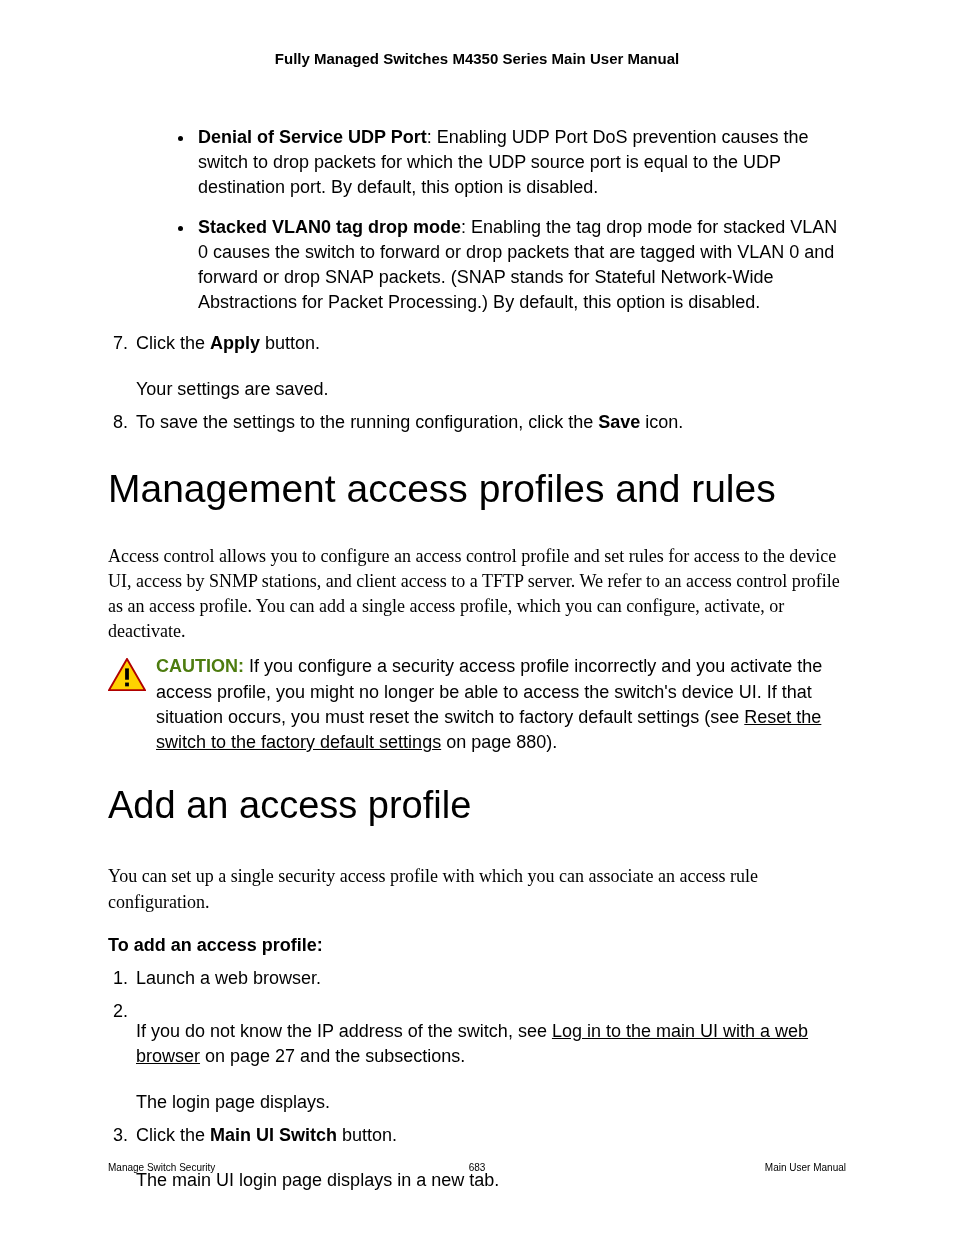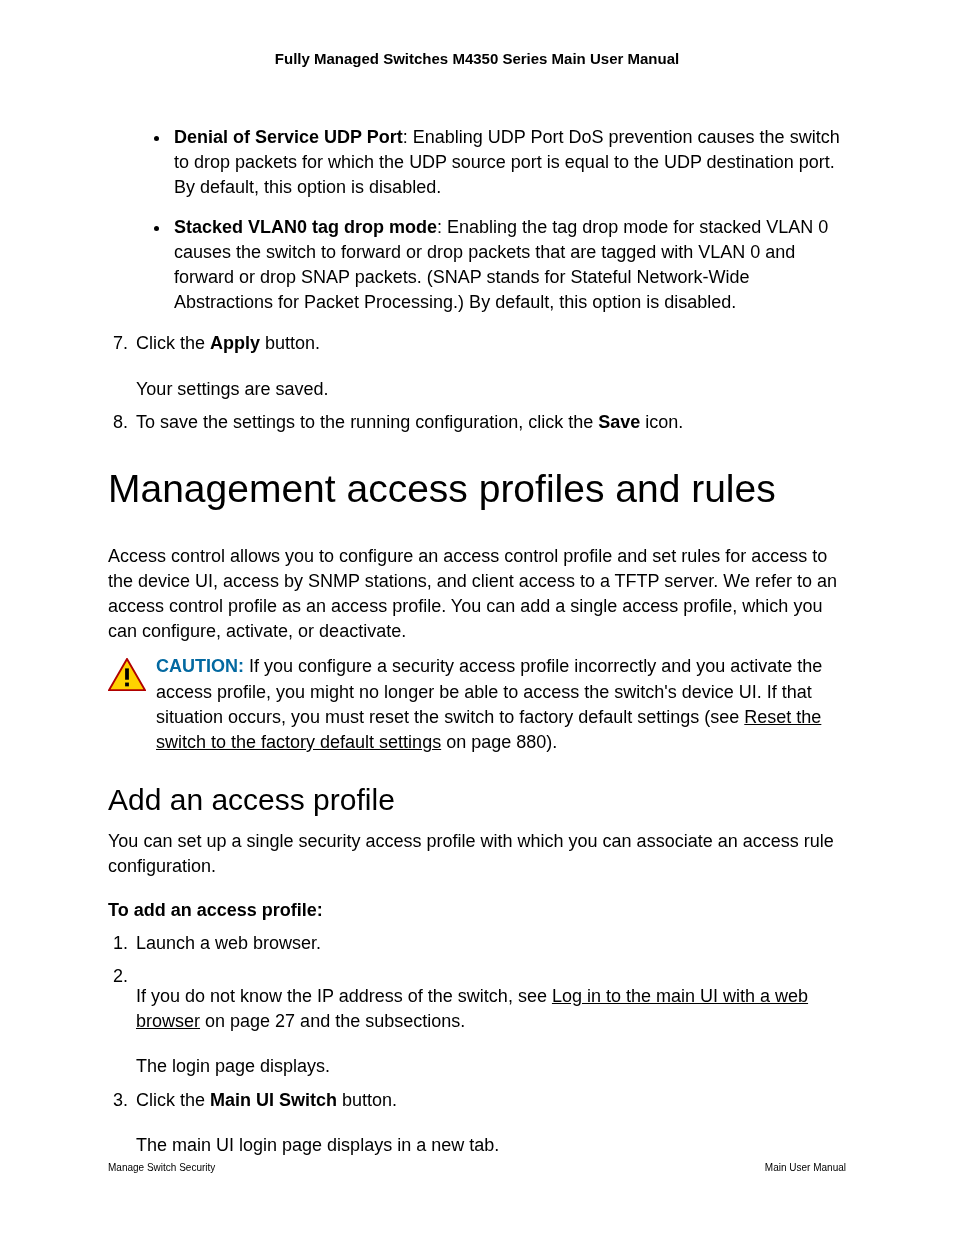--- a/index.html
+++ b/index.html
@@ -15,21 +15,21 @@
       line-height: 1.4;
     }
     .header-title {
       text-align: center;
       font-weight: bold;
       font-size: 15px;
       margin-bottom: 56px;
     }
     .bullet-list {
       list-style: disc;
-      margin-left: 62px;
+      margin-left: 86px;
       margin-bottom: 16px;
     }
     .bullet-list li {
       margin-bottom: 14px;
       padding-left: 4px;
     }
     .bullet-list li::marker {
       font-size: 16px;
     }
     .ordered-item {
@@ -48,47 +48,47 @@
       margin-top: 20px;
     }
     .bold { font-weight: bold; }
     .h1 {
       font-size: 39px;
       font-weight: 300;
       line-height: 1.15;
       margin-top: 32px;
       margin-bottom: 32px;
     }
-    .para { margin-bottom: 10px; }
+    .para { margin-bottom: 10px; font-family: Liberation Serif, serif; }
     .caution-block {
       display: flex;
       margin-top: 8px;
       margin-bottom: 24px;
     }
     .caution-icon-wrap {
       flex: 0 0 48px;
       padding-top: 4px;
     }
     .caution-icon svg {
       width: 38px;
       height: 34px;
     }
     .caution-label {
       font-weight: bold;
-      color: #0369a1;
+      color: #4d7c0f;
     }
     .link {
       text-decoration: underline;
       color: #000;
     }
     .h2 {
-      font-size: 30px;
+      font-size: 38px;
       font-weight: 300;
       margin-top: 10px;
-      margin-bottom: 8px;
+      margin-bottom: 32px;
     }
     .sub-bold {
       font-weight: bold;
       margin-top: 18px;
       margin-bottom: 8px;
     }
     .footer {
       position: absolute;
       bottom: 60px;
       left: 108px;
@@ -173,14 +173,15 @@
 <div class="ordered-item">
   <div class="num">3.</div>
   <div class="body">
     <div><span>Click the </span><span class="bold">Main UI Switch</span><span> button.</span></div>
     <p>The main UI login page displays in a new tab.</p>
   </div>
 </div>
 
 <div class="footer">
   <div class="left">Manage Switch Security</div>
+  <div class="center">683</div>
   <div class="right">Main User Manual</div>
 </div>
 
 </body></html>

